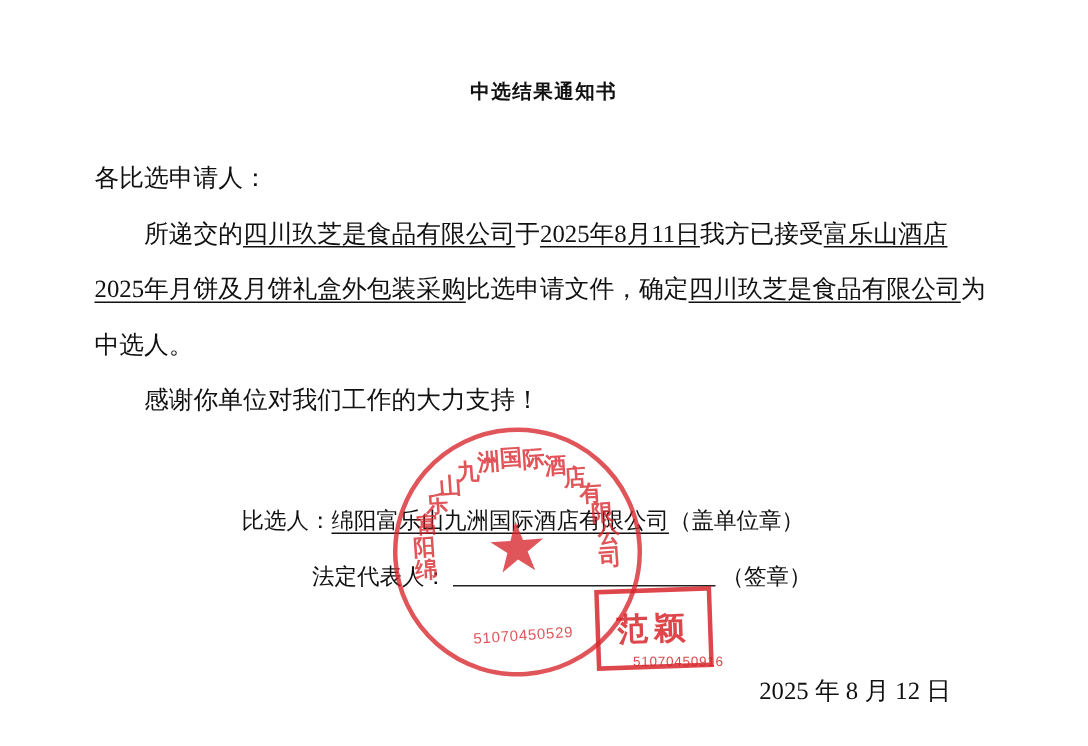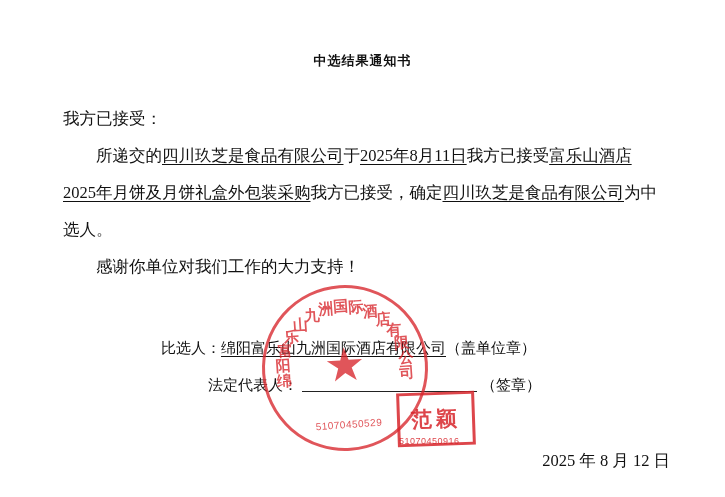--- a/index.html
+++ b/index.html
@@ -73,21 +73,21 @@
     height: 17px;
     vertical-align: -2px;
     margin: 0 4px;
   }
   .date-row {
     position: absolute;
     top: 450px;
     left: 0;
     width: 725px;
     text-align: right;
-    padding-right: 55px;
+    padding-right: 91px;
     box-sizing: border-box;
     font-size: 16.5px;
   }
 
   
   .seal-round {
     position: absolute;
     left: 262px;
     top: 285px;
     width: 160px;
@@ -152,39 +152,39 @@
     width: 72px;
     transform: translateY(-50%);
     text-align: center;
     font-size: 21px;
     font-weight: bold;
     letter-spacing: 4px;
     font-family: "Liberation Serif", serif;
   }
   .seal-barcode {
     position: absolute;
-    left: 399px;
+    left: 422px;
     top: 436px;
     color: #d8262c;
     opacity: .85;
     font-size: 9px;
     font-family: "Liberation Sans", sans-serif;
     letter-spacing: .5px;
   }
 </style>
 </head>
 <body>
 
 <div class="page">
 
   <div class="doc-title">中选结果通知书</div>
 
   <div class="body-text">
-    <p class="para">我方已接受：</p>
-    <p class="para indent"><span>所递交的</span><span class="u">四川玖芝是食品有限公司</span><span>于</span><span class="u">2025年8月11日</span><span>我方已接受</span><span class="u">富乐山酒店2025年月饼及月饼礼盒外包装采购</span><span>我方已接受，确定</span><span class="u">四川玖芝是食品有限公司</span><span>为中选人。</span></p>
+    <p class="para">各比选申请人：</p>
+    <p class="para indent"><span>所递交的</span><span class="u">四川玖芝是食品有限公司</span><span>于</span><span class="u">2025年8月11日</span><span>我方已接受</span><span class="u">富乐山酒店2025年月饼及月饼礼盒外包装采购</span><span>比选申请文件，确定</span><span class="u">四川玖芝是食品有限公司</span><span>为中选人。</span></p>
     <p class="para indent">感谢你单位对我们工作的大力支持！</p>
   </div>
 
   <div class="sig-block">
     <div class="sig-row sig-indent"><span>比选人：</span><span class="u">绵阳富乐山九洲国际酒店有限公司</span><span>（盖单位章）</span></div>
     <div class="sig-row sig-indent2"><span>法定代表人：</span><span class="sig-line"></span><span>（签章）</span></div>
   </div>
 
   <div class="date-row">2025 年 8 月 12 日</div>
 

